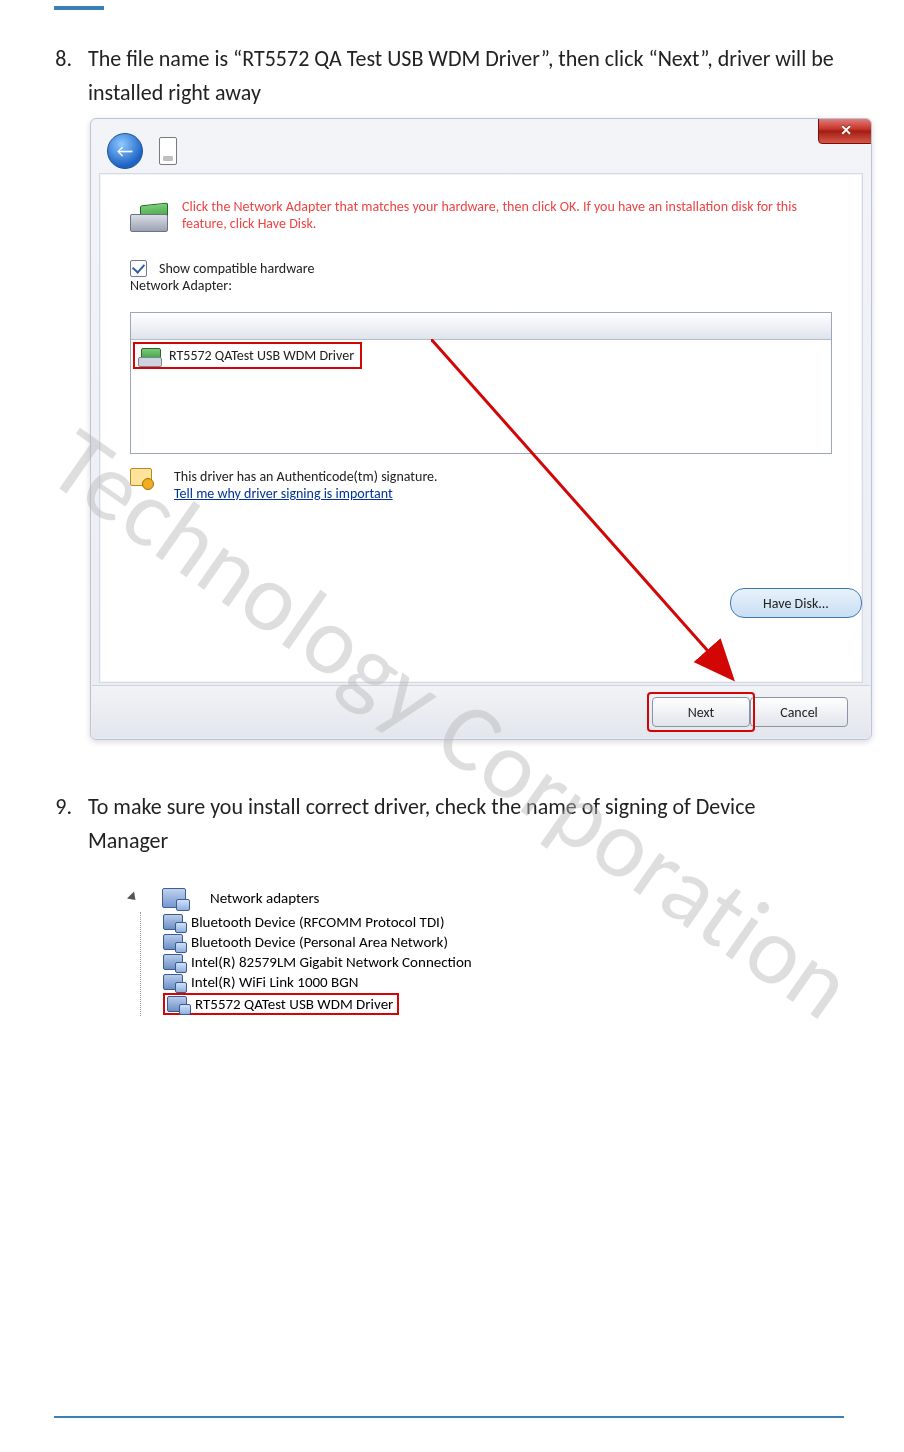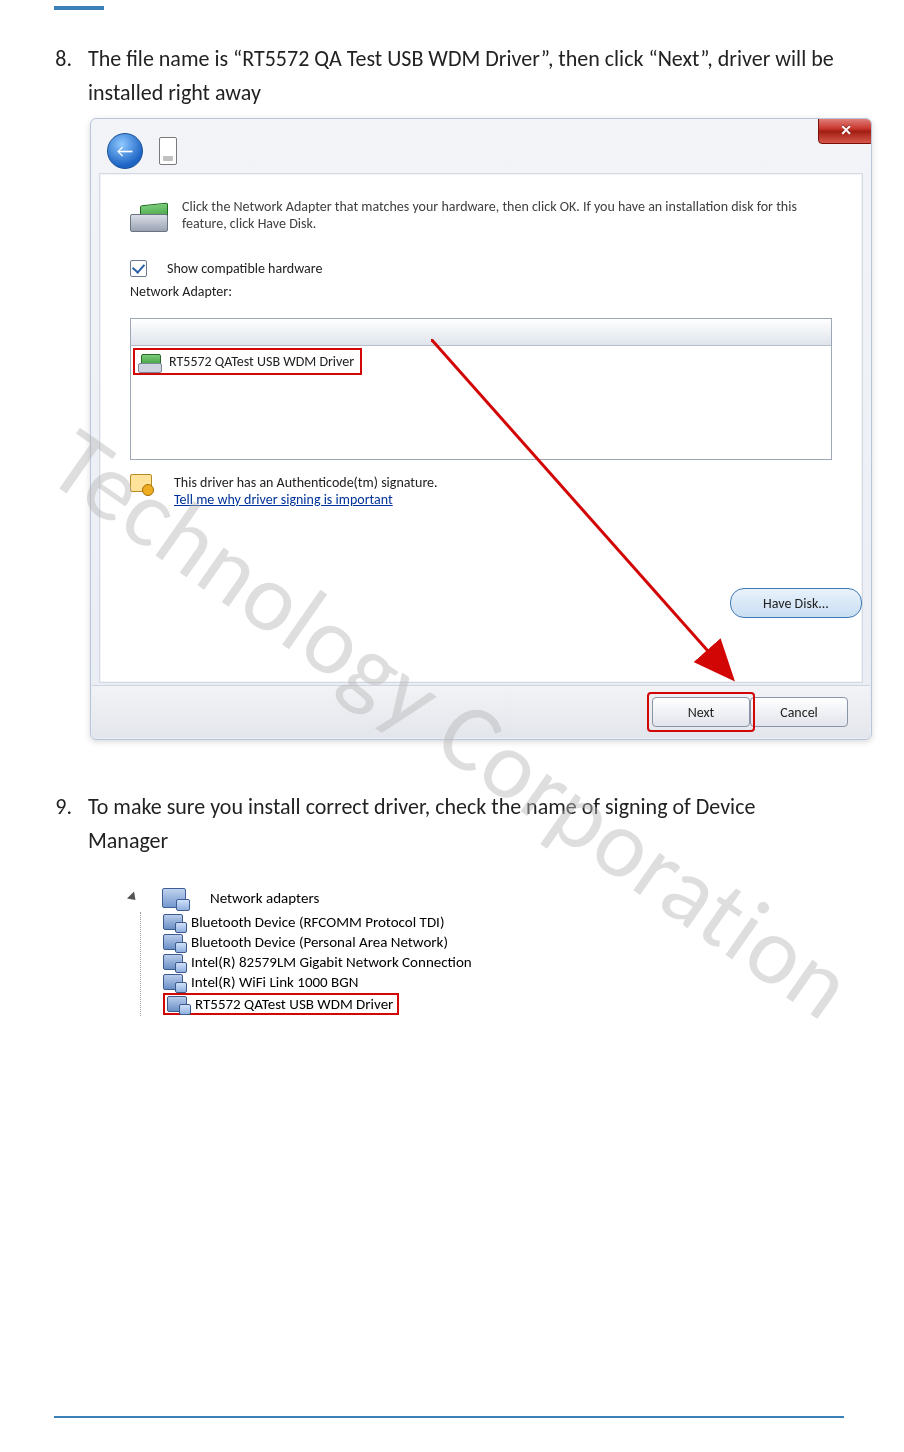--- a/index.html
+++ b/index.html
@@ -109,27 +109,27 @@
     border:1px solid #d5d9e1;
     box-shadow:inset 0 0 0 1px #f1f3f8;
     padding:24px 30px 10px 30px;
     box-sizing:border-box;
   }
   .sec-title{
     color:var(--heading-blue);
     font-size:18px;
     margin-bottom:16px;
   }
-  .instr-row{display:flex;gap:12px;align-items:flex-start;font-size:14px;color:#404040;margin-bottom:28px;}
+  .instr-row{display:flex;gap:12px;align-items:flex-start;font-size:14px;color:#ef4444;margin-bottom:28px;}
   .net-ic{
     width:40px;height:34px;flex:0 0 auto;position:relative;
   }
   .net-ic .card{position:absolute;left:10px;top:6px;width:26px;height:20px;background:linear-gradient(#7acb7a,#2a8f2a);border:1px solid #1b6a1b;border-radius:2px;transform:skewY(-6deg);}
   .net-ic .sw{position:absolute;left:0;top:16px;width:36px;height:16px;background:linear-gradient(#d9dde6,#9aa2b2);border:1px solid #6b7383;border-radius:2px;}
-  .chk-row{display:flex;align-items:center;gap:20px;font-size:14px;margin-bottom:6px;}
+  .chk-row{display:flex;align-items:center;gap:12px;font-size:14px;}
   .chk{width:15px;height:15px;border:1px solid #6c7a94;background:#fff;position:relative;border-radius:2px;}
   .chk::after{content:"";position:absolute;left:2px;top:2px;width:9px;height:6px;border-left:2px solid #2a5fa6;border-bottom:2px solid #2a5fa6;transform:rotate(-48deg);}
   .list-label{font-size:14px;margin-bottom:18px;}
   .list-box{
     border:1px solid #9ea7b6;height:140px;background:#fff;position:relative;
   }
   .list-header{
     height:26px;background:linear-gradient(#fff,#dfe4ec);
     border-bottom:1px solid #b6bdc9;
   }

